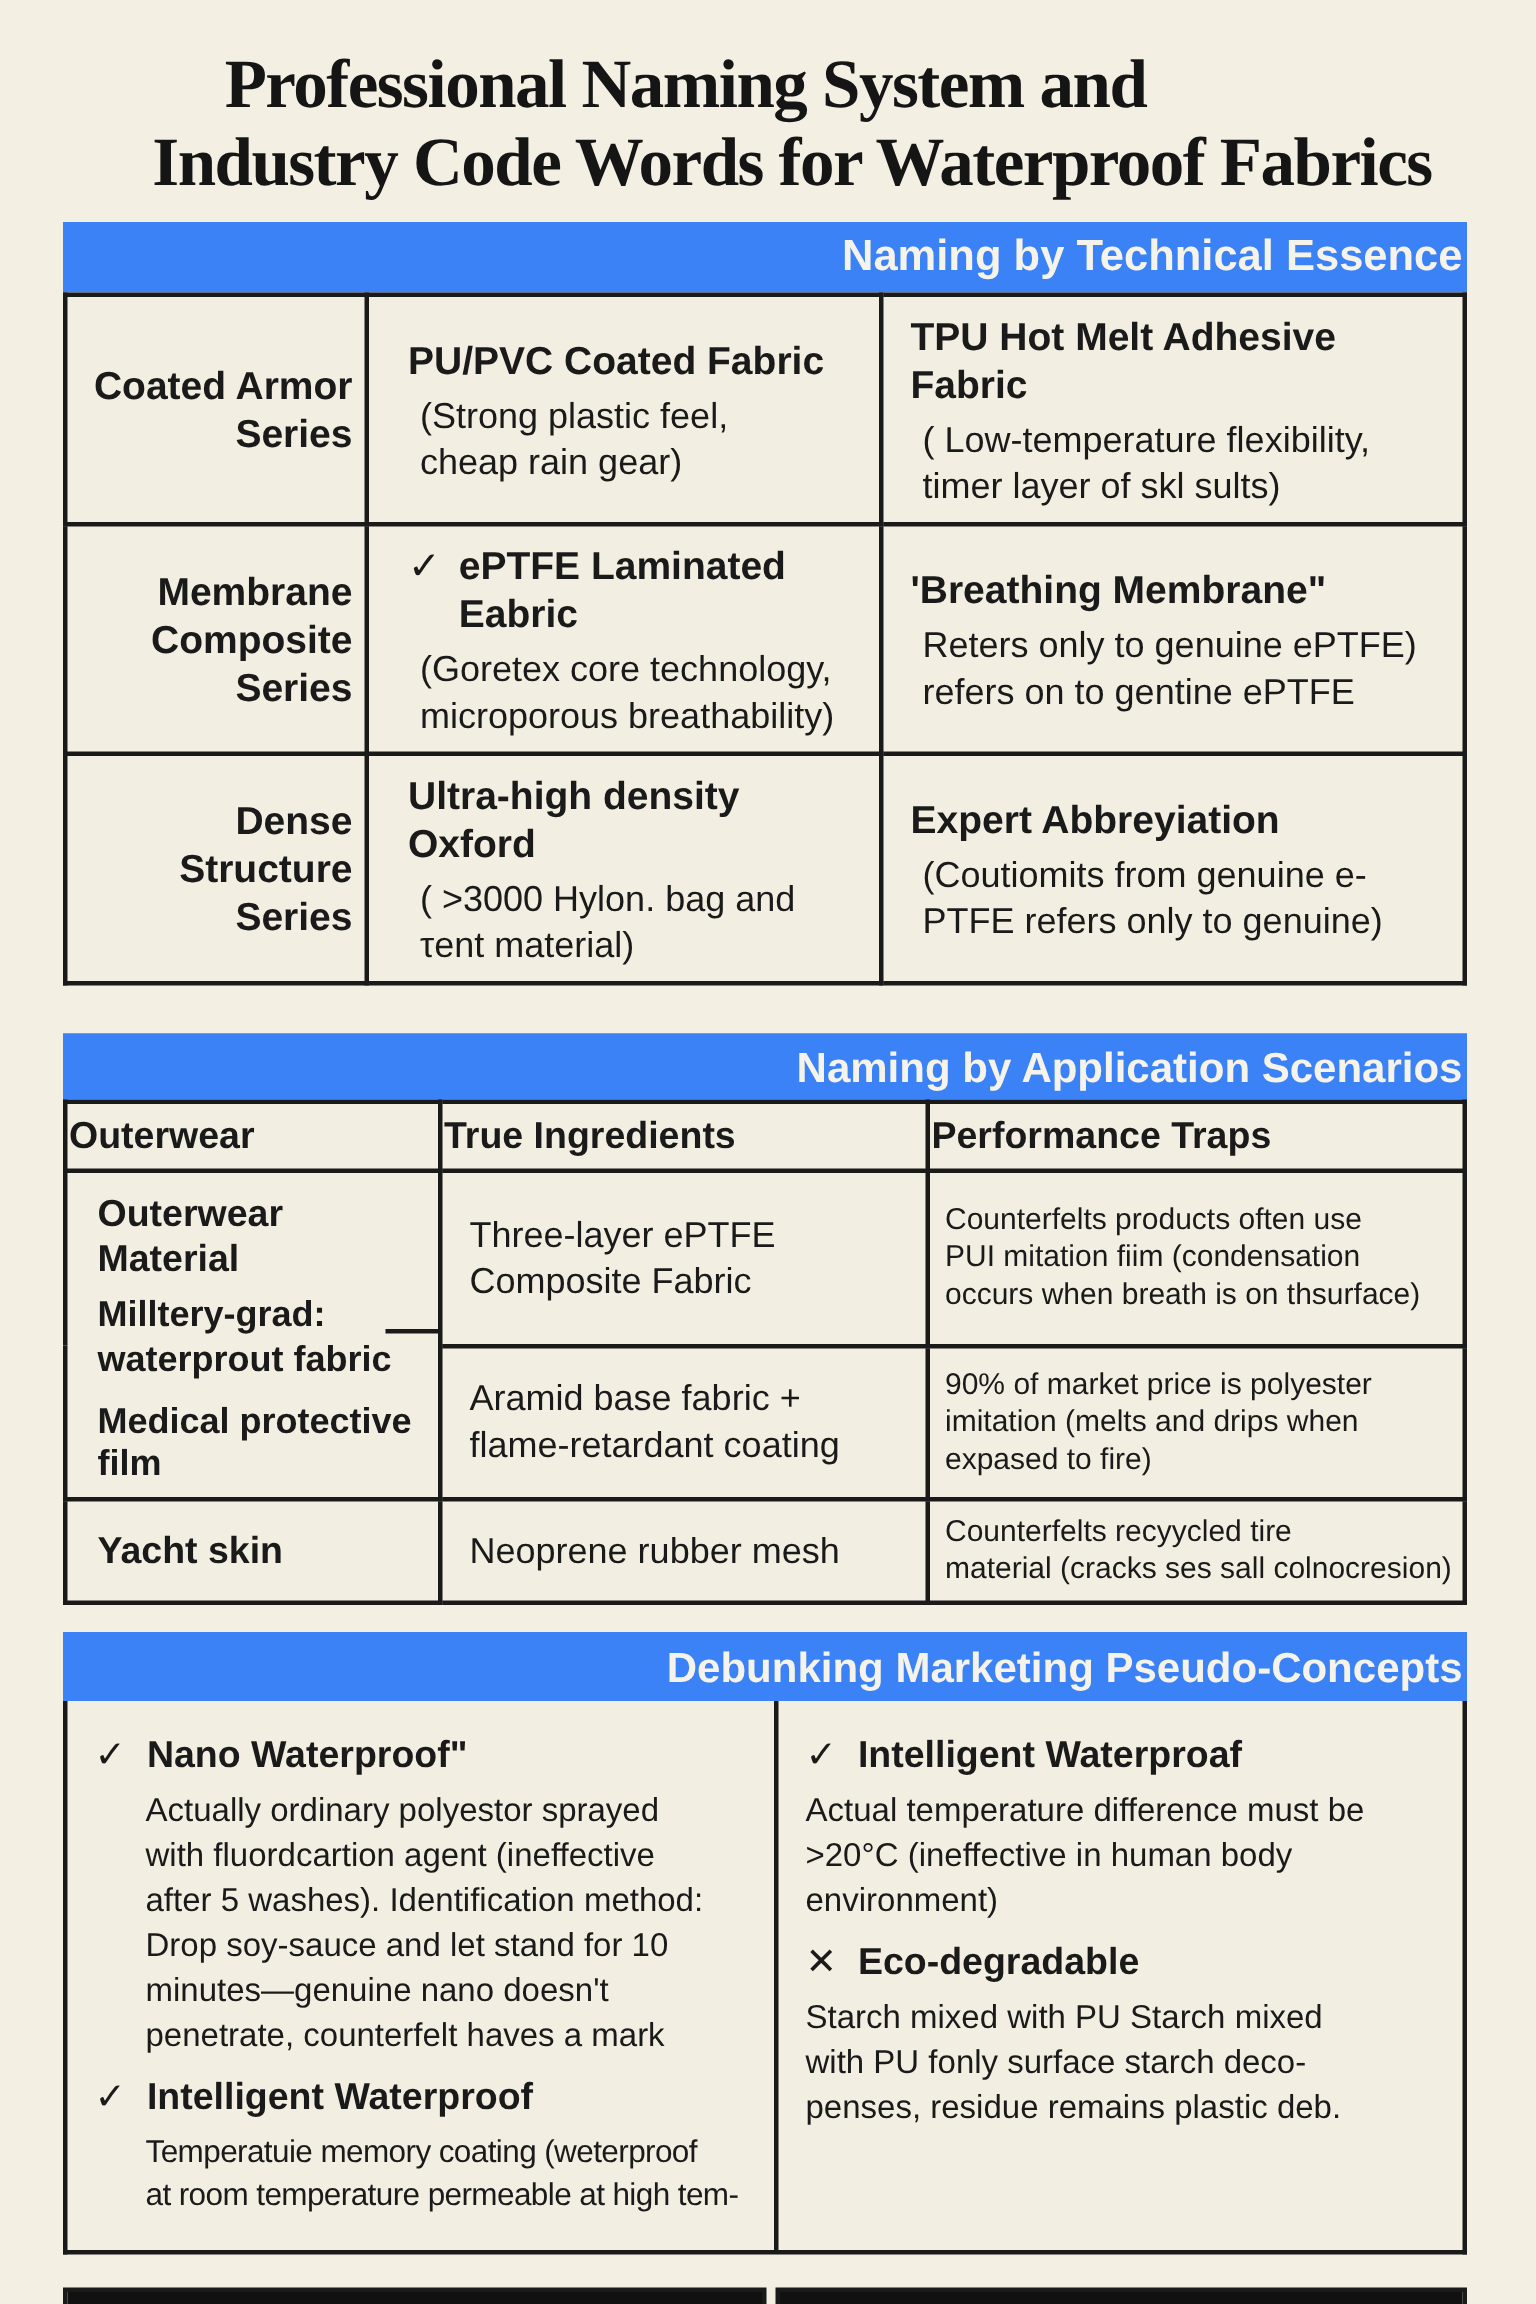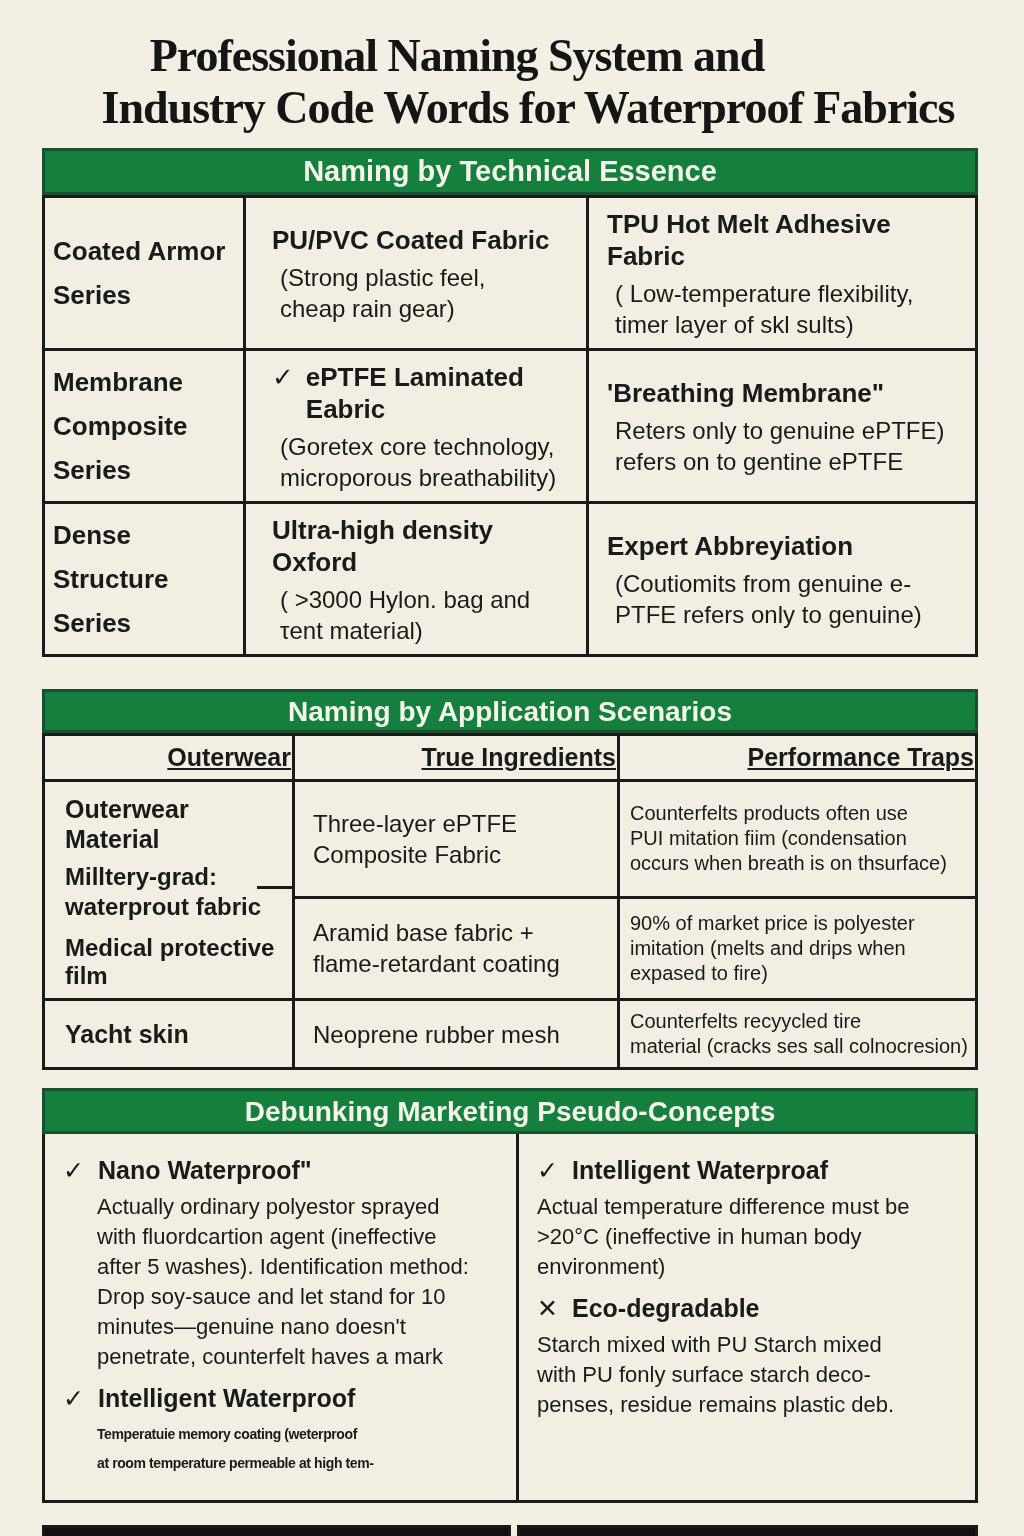--- a/index.html
+++ b/index.html
@@ -22,51 +22,51 @@
     letter-spacing:-1px;
     text-align:center;
     color:#151515;
   }
   .title .t1{display:block;transform:translateX(-55px);}
   .title .t2{display:block;padding-left:32px;}
 
   
   .sec{margin:0 46px 0 42px;}
   .bar{
-    background:#15803d;color:#f6f3ea;
-    font-weight:700;text-align:center;
-    border:3px solid #14532d;
+    background:#3b82f6;color:#f6f3ea;
+    font-weight:700;text-align:right;
+    border:3px solid #3b82f6;
     box-sizing:border-box;
   }
   .bar1{height:47px;line-height:41px;font-size:29px;margin-top:13px;}
   .bar2{height:44px;line-height:39px;font-size:28px;}
   .bar3{height:46px;line-height:41px;font-size:28px;}
 
   table{border-collapse:collapse;width:100%;background:#f2eee1;table-layout:fixed;}
   td,th{border:3px solid #1a1a1a;vertical-align:middle;box-sizing:border-box;}
 
   .pre{white-space:pre-line;}
 
   
   .tbl1 .r1{height:124px;}
   .tbl1 .r2{height:124px;}
   .tbl1 .r3{height:130px;}
   .tbl1 .lbl{
-    text-align:left;font-weight:700;font-size:26px;line-height:44px;
+    text-align:right;font-weight:700;font-size:26px;line-height:32px;
     padding:6px 8px;
   }
   .tbl1 .cell{padding:10px 8px 8px 26px;vertical-align:middle;}
   .tbl1 .cell.c3{padding-left:18px;}
   .ct{font-weight:700;font-size:26px;line-height:32px;display:flex;align-items:baseline;gap:12px;}
   .cs{font-size:24px;line-height:31px;margin-top:6px;padding-left:8px;}
   .chk{font-weight:400;font-size:26px;}
 
   
   .tbl2 th{
-    font-weight:700;font-size:25px;height:46px;text-align:right;background:#f2eee1;text-decoration:underline;
+    font-weight:700;font-size:25px;height:46px;text-align:left;background:#f2eee1;
   }
   .tbl2 .ra{height:107px;}
   .tbl2 .rb{height:87px;}
   .tbl2 .rc{height:68px;}
   .merged{position:relative;padding:12px 10px 8px 20px;vertical-align:top;margin-top:28px;}
   .merged::after{
     content:"";position:absolute;right:-1px;top:104px;width:36px;height:3px;background:#1a1a1a;
   }
   .m1{font-weight:700;font-size:25px;line-height:30px;}
   .m2{font-weight:700;font-size:24px;line-height:30px;margin-top:8px;}
@@ -77,21 +77,21 @@
 
   
   .deb{border:3px solid #1a1a1a;border-top:none;background:#f2eee1;display:flex;height:366px;}
   .deb .col{box-sizing:border-box;padding:16px 14px 10px 18px;}
   .deb .colL{width:474px;border-right:3px solid #1a1a1a;}
   .deb .colR{flex:1;}
   .h3row{display:flex;align-items:baseline;gap:14px;font-weight:700;font-size:25px;line-height:32px;margin-top:4px;}
   .h3row .chk3{font-weight:400;font-size:25px;}
   .p3{font-size:22px;line-height:30px;margin:6px 0 10px 0;}
   .ind{padding-left:34px;}
-  .cond{letter-spacing:-0.4px;font-size:14px;line-height:29px;font-weight:bold;}
+  .cond{letter-spacing:-0.4px;font-size:21px;line-height:29px;}
 
   
   .bottom{display:flex;gap:6px;margin:22px 46px 0 42px;}
   .bbox{box-sizing:border-box;background:#f2eee1;border:3px solid #1a1a1a;}
   .bboxL{width:469px;}
   .bboxR{flex:1;}
   .bbar{background:#111;color:#f6f3ea;font-weight:700;font-size:28px;height:48px;line-height:48px;text-align:center;}
   .bbar.leftpad{text-align:left;padding-left:24px;}
 </style>
 </head>

